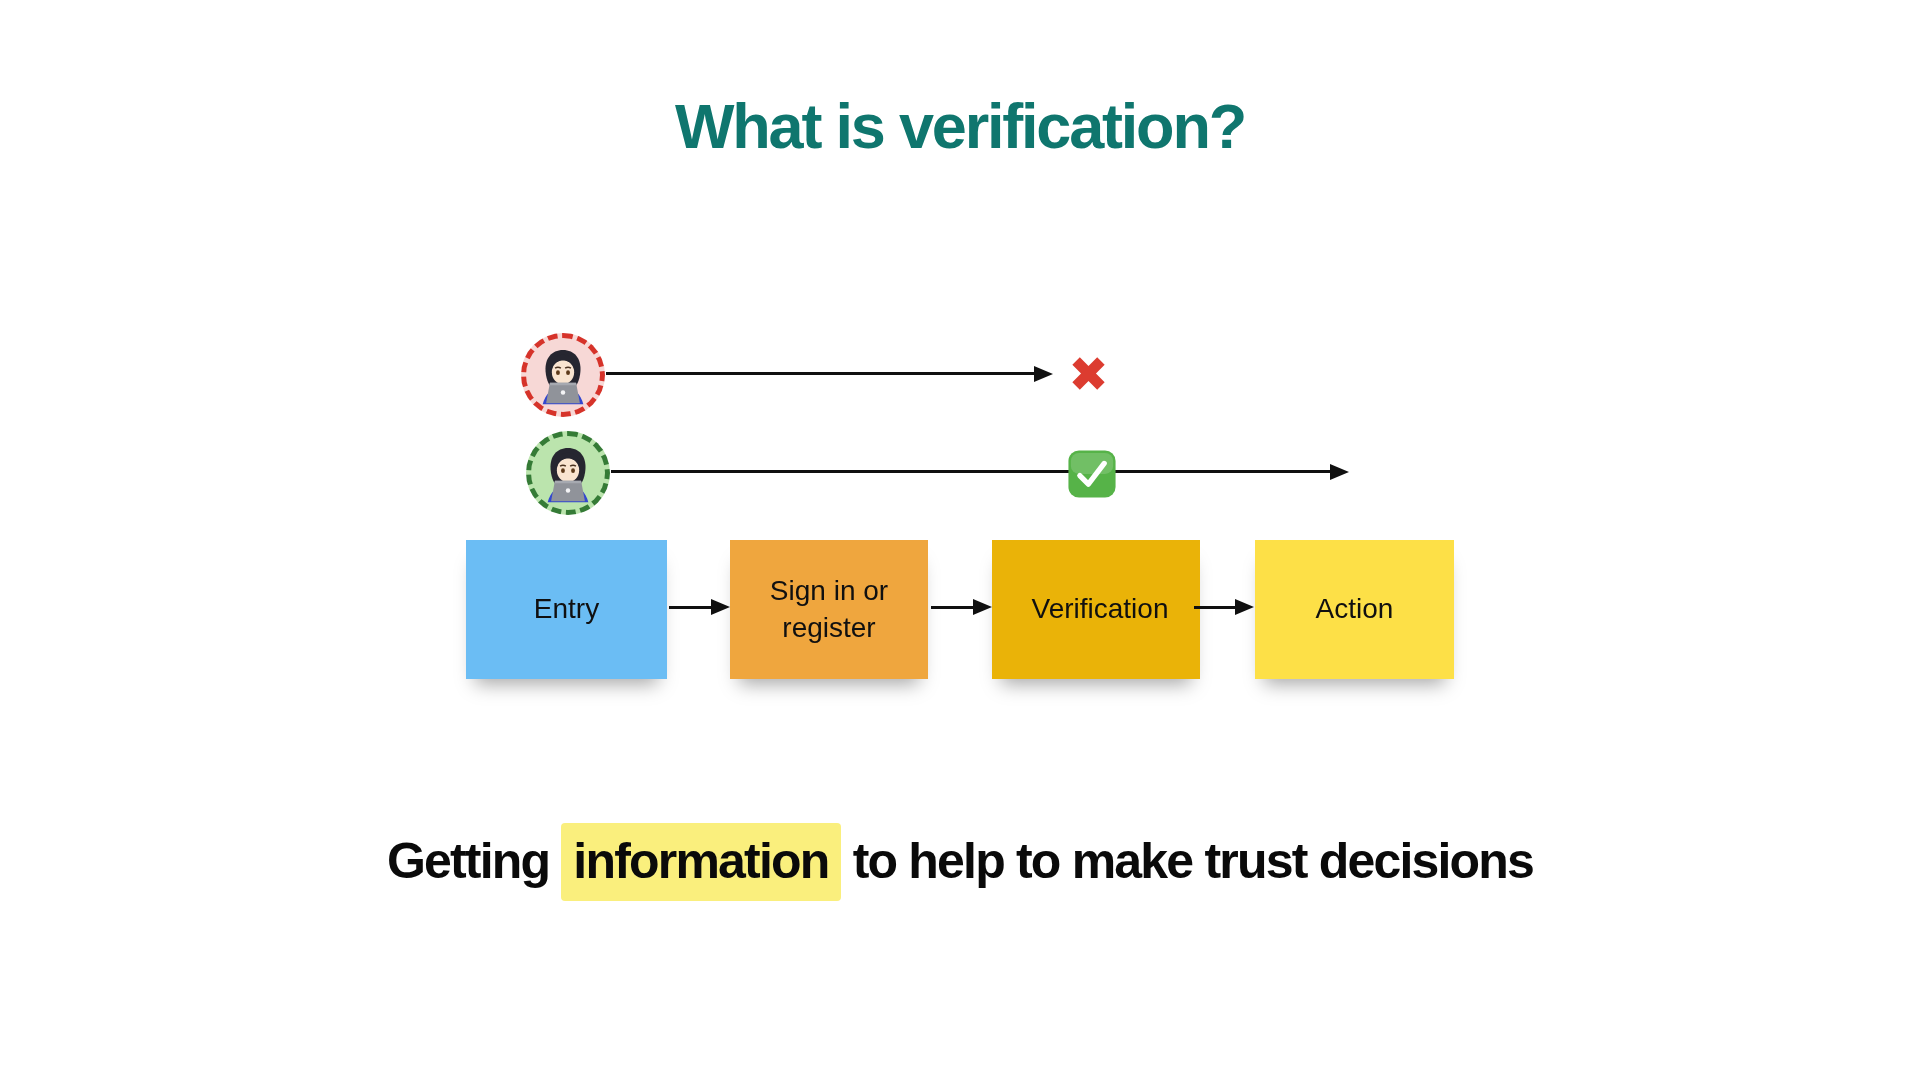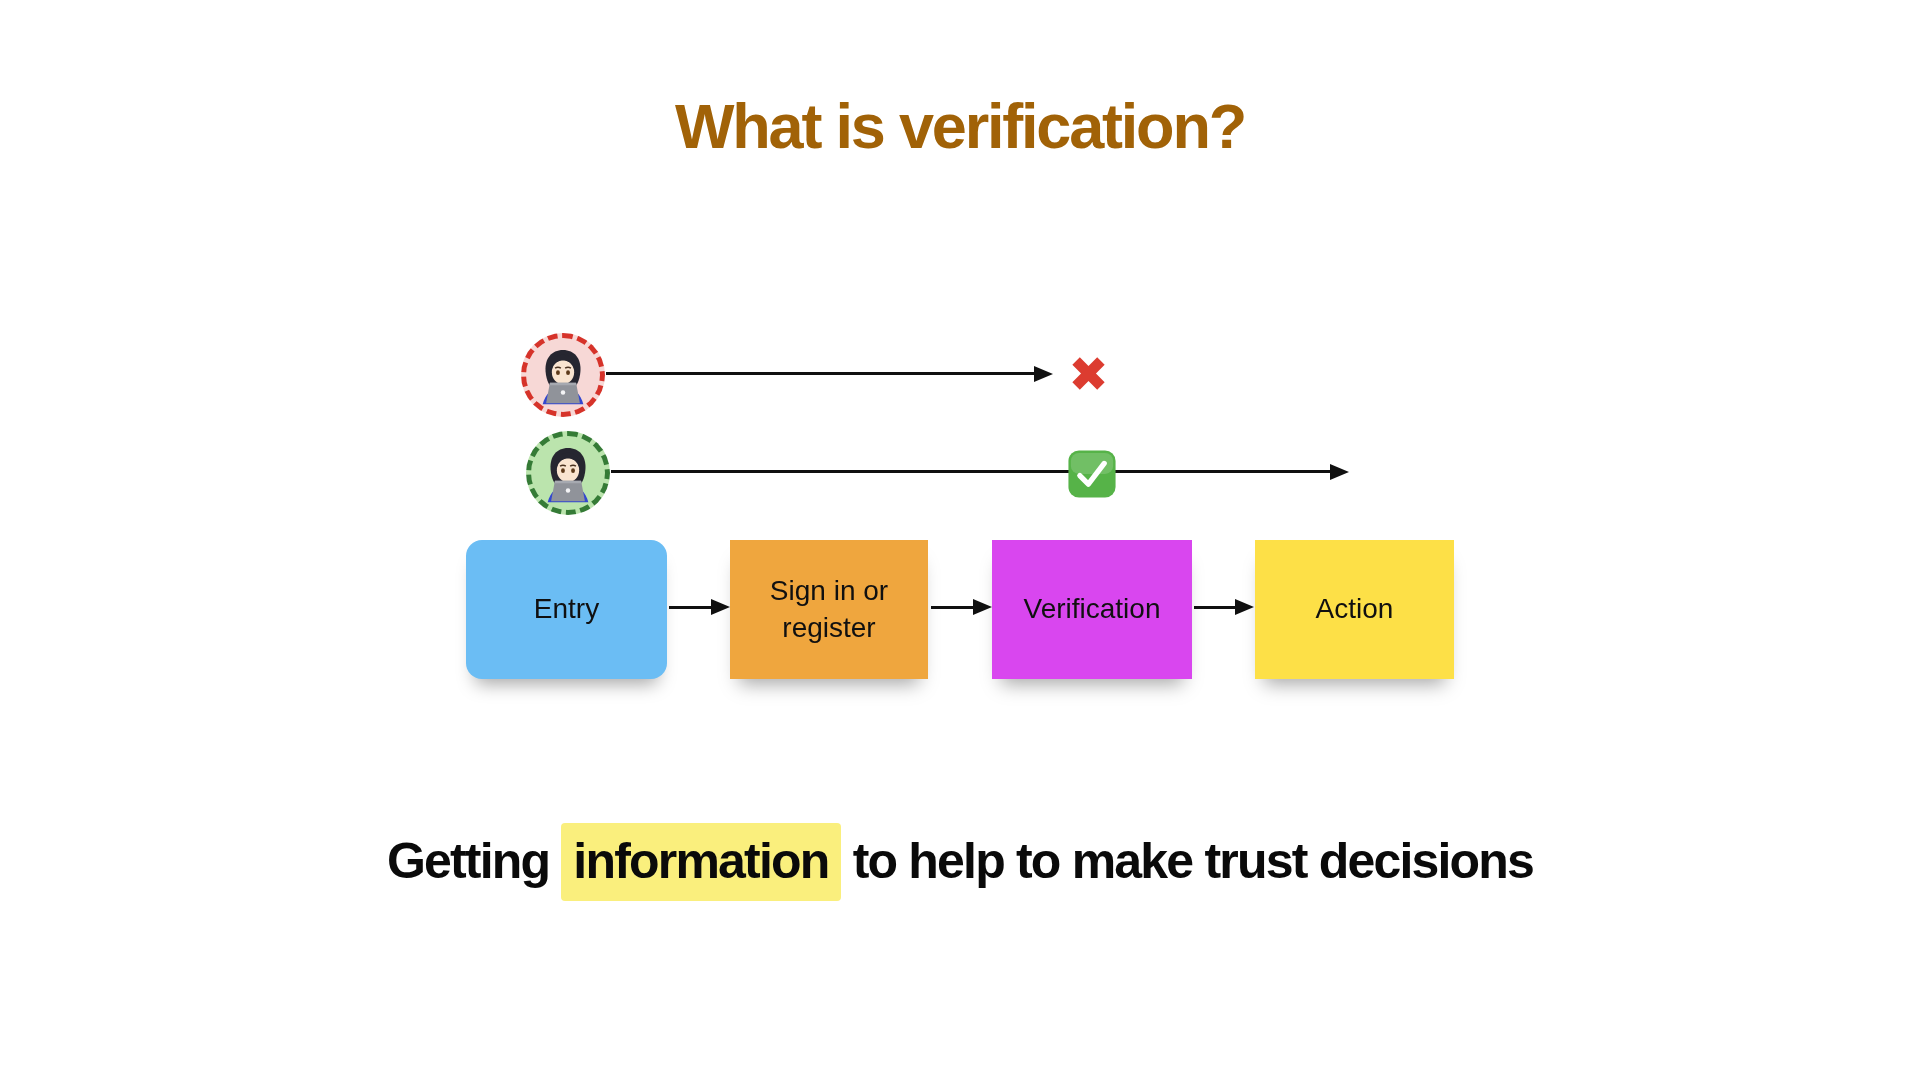--- a/index.html
+++ b/index.html
@@ -8,21 +8,21 @@
     font-family:"Liberation Sans","DejaVu Sans",sans-serif;
     background:#ffffff;
   }
   .canvas{position:relative;width:1920px;height:1080px;background:#ffffff;}
 
   
   .title{
     position:absolute;top:92px;left:0;right:0;
     text-align:center;
     font-size:63px;font-weight:700;letter-spacing:-2.2px;
-    color:#a16207;line-height:1.1;
+    color:#0f766e;line-height:1.1;
   }
 
   
   .avatar-circle{
     position:absolute;width:74px;height:74px;border-radius:50%;
     display:flex;align-items:center;justify-content:center;
     overflow:hidden;
   }
   .avatar-circle.rejected{left:521px;top:333px;border:5px dashed #d6332a;}
   .avatar-circle.accepted{left:526px;top:431px;border:5px dashed #357b36;}
@@ -125,33 +125,33 @@
   <div class="ln r2"></div>
   <div class="ah r2"></div>
   <div class="outcome check">
     <svg viewBox="0 0 64 64" aria-hidden="true">
       <rect x="3" y="3" width="58" height="58" rx="13" style="fill: rgb(86, 179, 72);"></rect>
       <rect x="6" y="6" width="52" height="26" rx="10" fill="#ffffff" opacity="0.16"></rect>
       <polyline points="17,34 27.5,44.5 47,19" stroke="#ffffff" stroke-width="6.5" stroke-linecap="round" stroke-linejoin="round" fill="none"></polyline>
     </svg>
   </div>
 
-  <div class="box entry" style="background-color: rgb(107, 189, 244); border-radius: 16px;">
+  <div class="box entry" style="background-color: rgb(107, 189, 244);">
     <span>Entry</span>
   </div>
   <div class="ln c1"></div>
   <div class="ah c1"></div>
 
   <div class="box signin" style="background-color: rgb(239, 166, 62);">
     <span>Sign in or register</span>
   </div>
   <div class="ln c2"></div>
   <div class="ah c2"></div>
 
-  <div class="box verification" style="background-color: #d946ef;">
+  <div class="box verification" style="background-color: #eab308; padding-left: 8px;">
     <span>Verification</span>
   </div>
   <div class="ln c3"></div>
   <div class="ah c3"></div>
 
   <div class="box action" style="background-color: #fde047;">
     <span>Action</span>
   </div>
 
   <div class="caption"><span>Getting </span><mark style="background-color: rgb(250, 239, 125);">information</mark><span> to help to make trust decisions</span></div>

